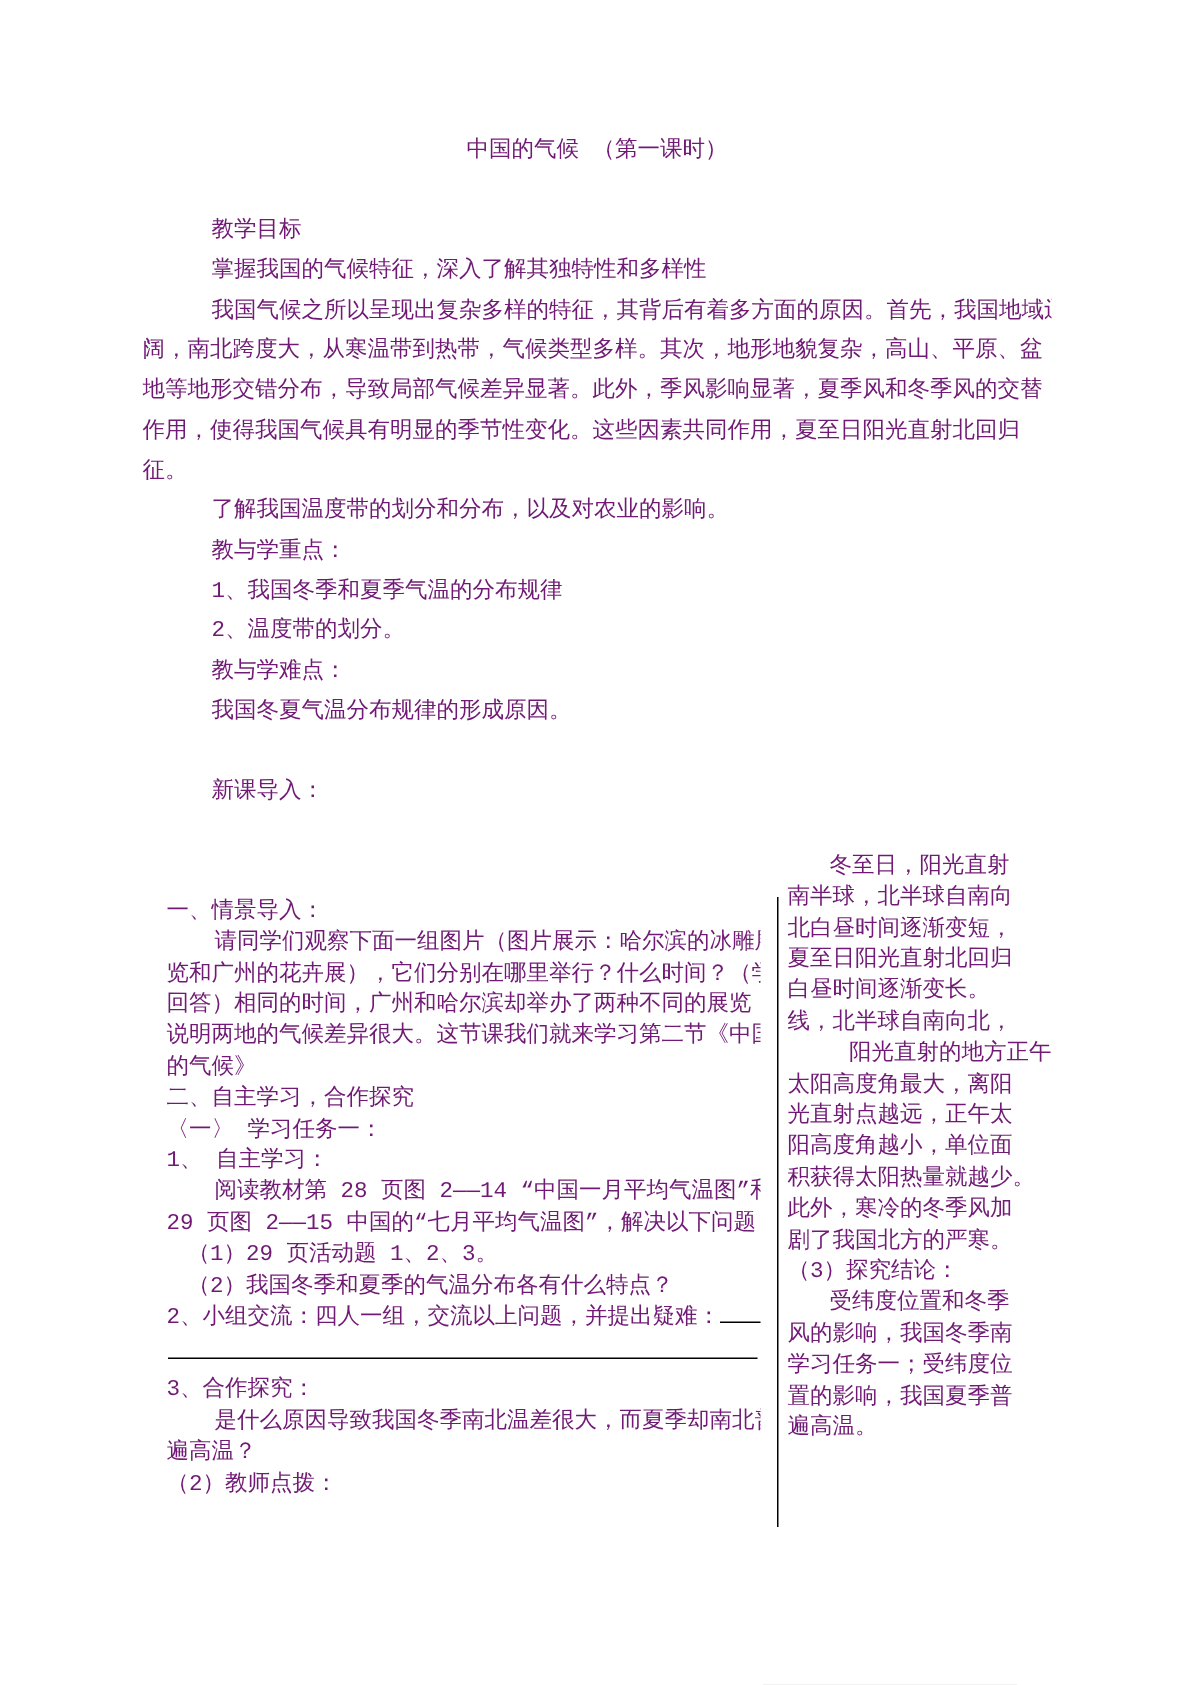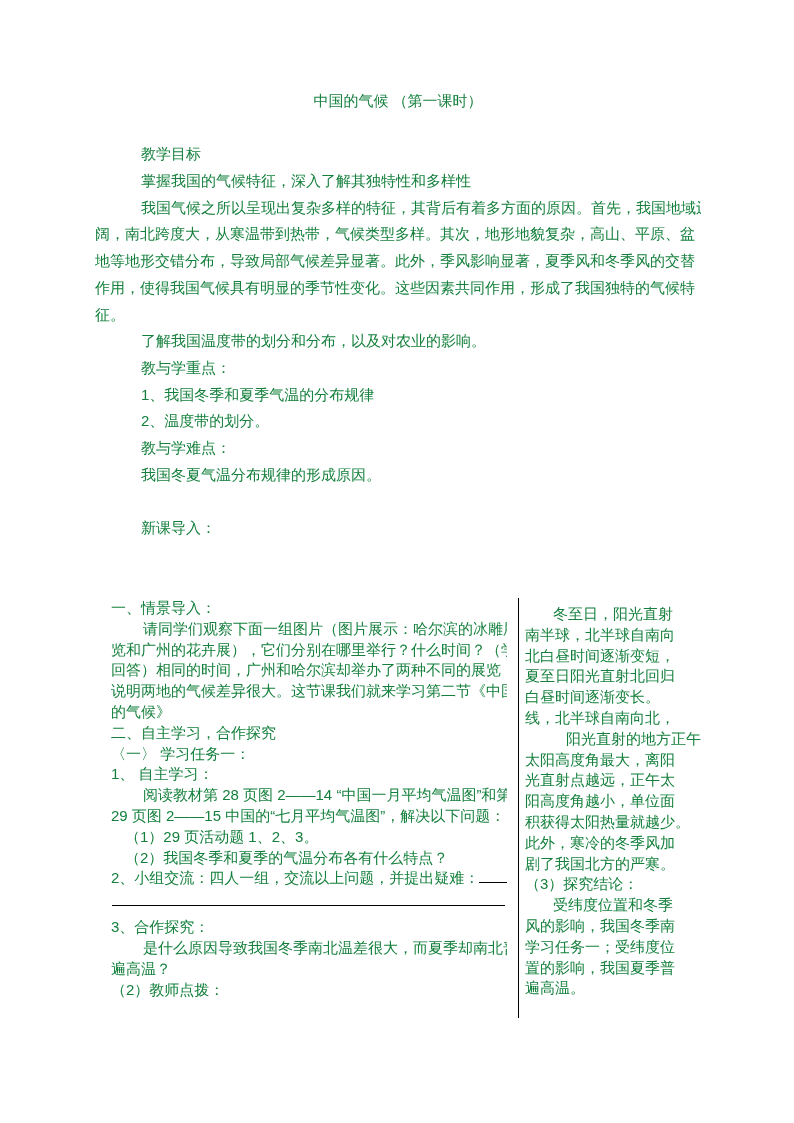--- a/index.html
+++ b/index.html
@@ -1,39 +1,39 @@
 <!DOCTYPE html>
 <html lang="zh"><head>
 <meta charset="utf-8">
 <style>
   html,body { margin:0; padding:0; background:#e8e8e8; }
   .page {
     position:relative;
     width:794px; height:1123px;
     margin:0 auto;
     background:#ffffff;
-    color:#15803d;
-    font-family:Liberation Sans, sans-serif;
+    color:#701a75;
+    font-family:Liberation Mono, monospace;
     font-size:15px;
     overflow:hidden;
   }
   .top {
     position:absolute; left:95px; top:88px; width:606px;
     line-height:26.7px;
   }
   .top .line { height:26.7px; white-space:nowrap; overflow:hidden; }
   .top .ind { padding-left:46px; }
   .title-line { text-align:center; padding-left:0 !important; height:26.7px; }
 
   .colL {
     position:absolute; left:111px; top:598px; width:396px;
     line-height:20.8px;
   }
   .colR {
-    position:absolute; left:525px; top:604px; width:176px;
+    position:absolute; left:525px; top:568px; width:176px;
     line-height:20.8px;
   }
   .colL .line, .colR .line { height:20.8px; white-space:nowrap; overflow:hidden; }
   .colL .ind2 { padding-left:32px; }
   .colL .ind1 { padding-left:14px; }
   .colR .ind2 { padding-left:28px; }
   .colR .ind1 { padding-left:13px;text-align:right; }
 
   .vrule {
     position:absolute; left:518px; top:598px;
@@ -55,21 +55,21 @@
 <div class="page">
 
   <div class="top">
     <div class="line title-line">中国的气候 （第一课时）</div>
     <div class="line"></div>
     <div class="line ind">教学目标</div>
     <div class="line ind">掌握我国的气候特征，深入了解其独特性和多样性</div>
     <div class="line ind">我国气候之所以呈现出复杂多样的特征，其背后有着多方面的原因。首先，我国地域辽</div>
     <div class="line">阔，南北跨度大，从寒温带到热带，气候类型多样。其次，地形地貌复杂，高山、平原、盆</div>
     <div class="line">地等地形交错分布，导致局部气候差异显著。此外，季风影响显著，夏季风和冬季风的交替</div>
-    <div class="line">作用，使得我国气候具有明显的季节性变化。这些因素共同作用，形成了我国独特的气候特</div>
+    <div class="line">作用，使得我国气候具有明显的季节性变化。这些因素共同作用，夏至日阳光直射北回归</div>
     <div class="line">征。</div>
     <div class="line ind">了解我国温度带的划分和分布，以及对农业的影响。</div>
     <div class="line ind">教与学重点：</div>
     <div class="line ind">1、我国冬季和夏季气温的分布规律</div>
     <div class="line ind">2、温度带的划分。</div>
     <div class="line ind">教与学难点：</div>
     <div class="line ind">我国冬夏气温分布规律的形成原因。</div>
     <div class="line"></div>
     <div class="line ind">新课导入：</div>
   </div>

